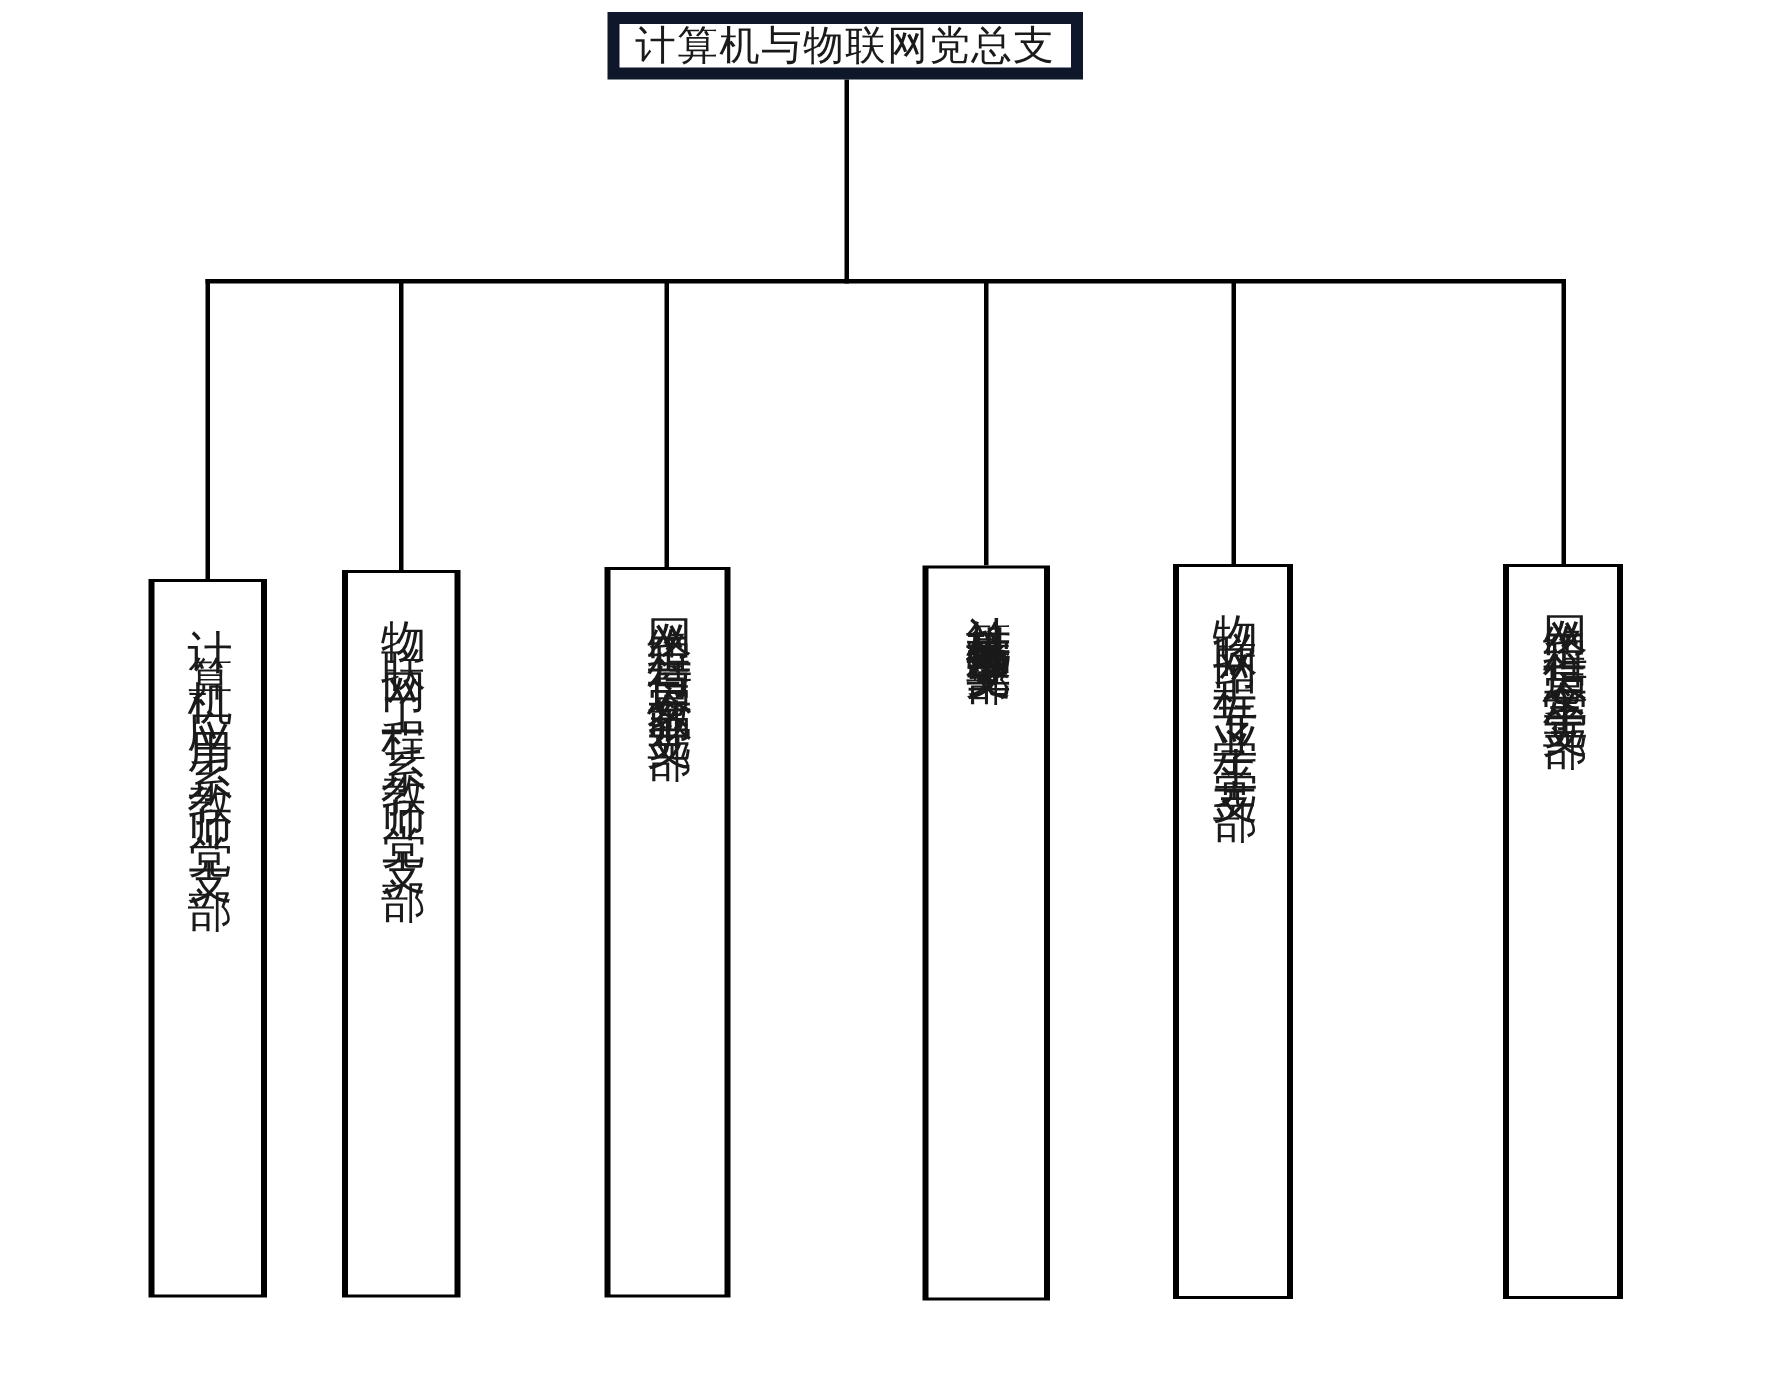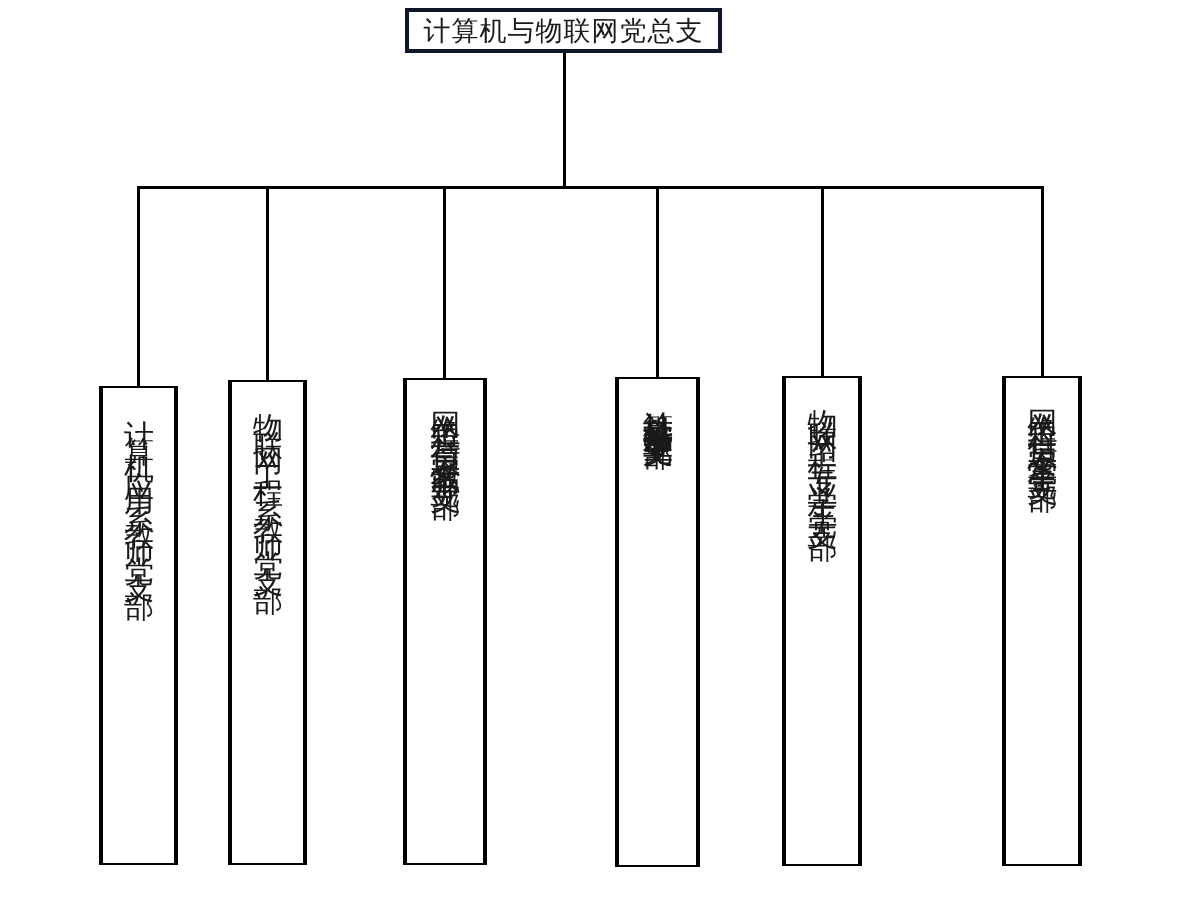--- a/index.html
+++ b/index.html
@@ -13,21 +13,21 @@
     height: 924px;
     background: #ffffff;
     overflow: hidden;
     font-family: "DejaVu Serif", "Liberation Serif", serif;
   }
 
   
   .root-node {
     position: absolute;
     box-sizing: border-box;
-    border: 4px solid #0f172a;
+    border: 8px solid #0f172a;
     background: #ffffff;
     display: flex;
     align-items: center;
     justify-content: center;
     white-space: nowrap;
   }
   .root-node .root-label {
     font-size: 27px;
     line-height: 1;
     letter-spacing: 1px;

